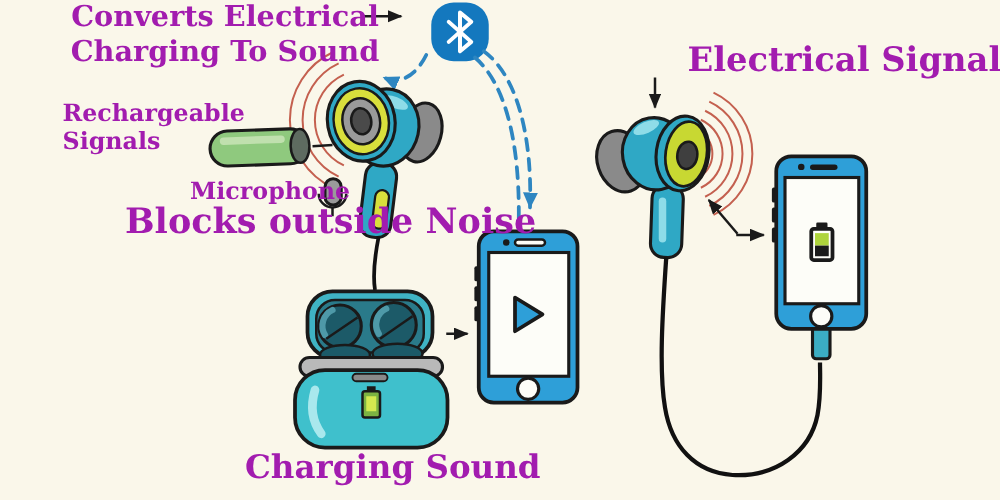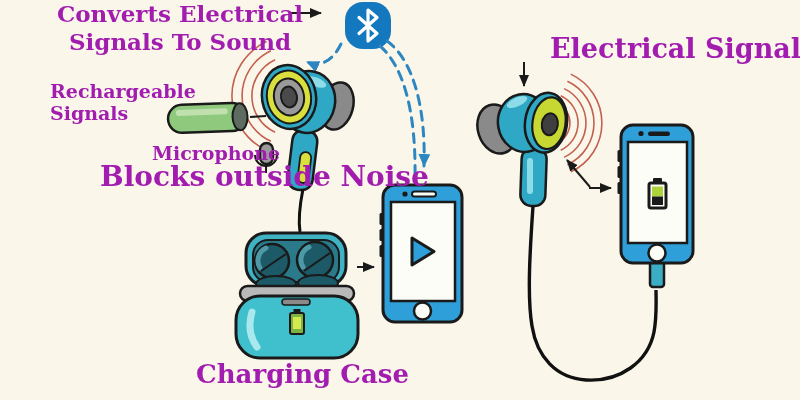--- a/index.html
+++ b/index.html
@@ -161,29 +161,29 @@
         <rect x="649" y="183" width="17" height="25" rx="2" fill="#FDFDF8" stroke="#1A1A1A" stroke-width="3"></rect>
         <rect x="652" y="186.5" width="11" height="10" fill="#AED43C"></rect>
         <rect x="652" y="196.5" width="11" height="8.5" fill="#1A1A1A"></rect>
       </g>
       <circle cx="657" cy="253" r="8.5" fill="#FDFDF8" stroke="#1A1A1A" stroke-width="2.5"></circle>
     </g>
   </svg>
 
   <div class="lbl title-block">
     <div>Converts Electrical</div>
-    <div>Signals To Sound</div>
+    <div>Charging To Sound</div>
   </div>
 
   <div class="lbl electrical-signal">Electrical Signal</div>
 
   <div class="lbl rechargeable-block">
     <div>Rechargeable</div>
     <div>Signals</div>
   </div>
 
   <div class="lbl microphone">Microphone</div>
 
   <div class="lbl blocks-noise">Blocks outside Noise</div>
 
-  <div class="lbl charging-case">Charging Case</div>
+  <div class="lbl charging-case">Charging Sound</div>
 
 </div>
 
 </body></html>

